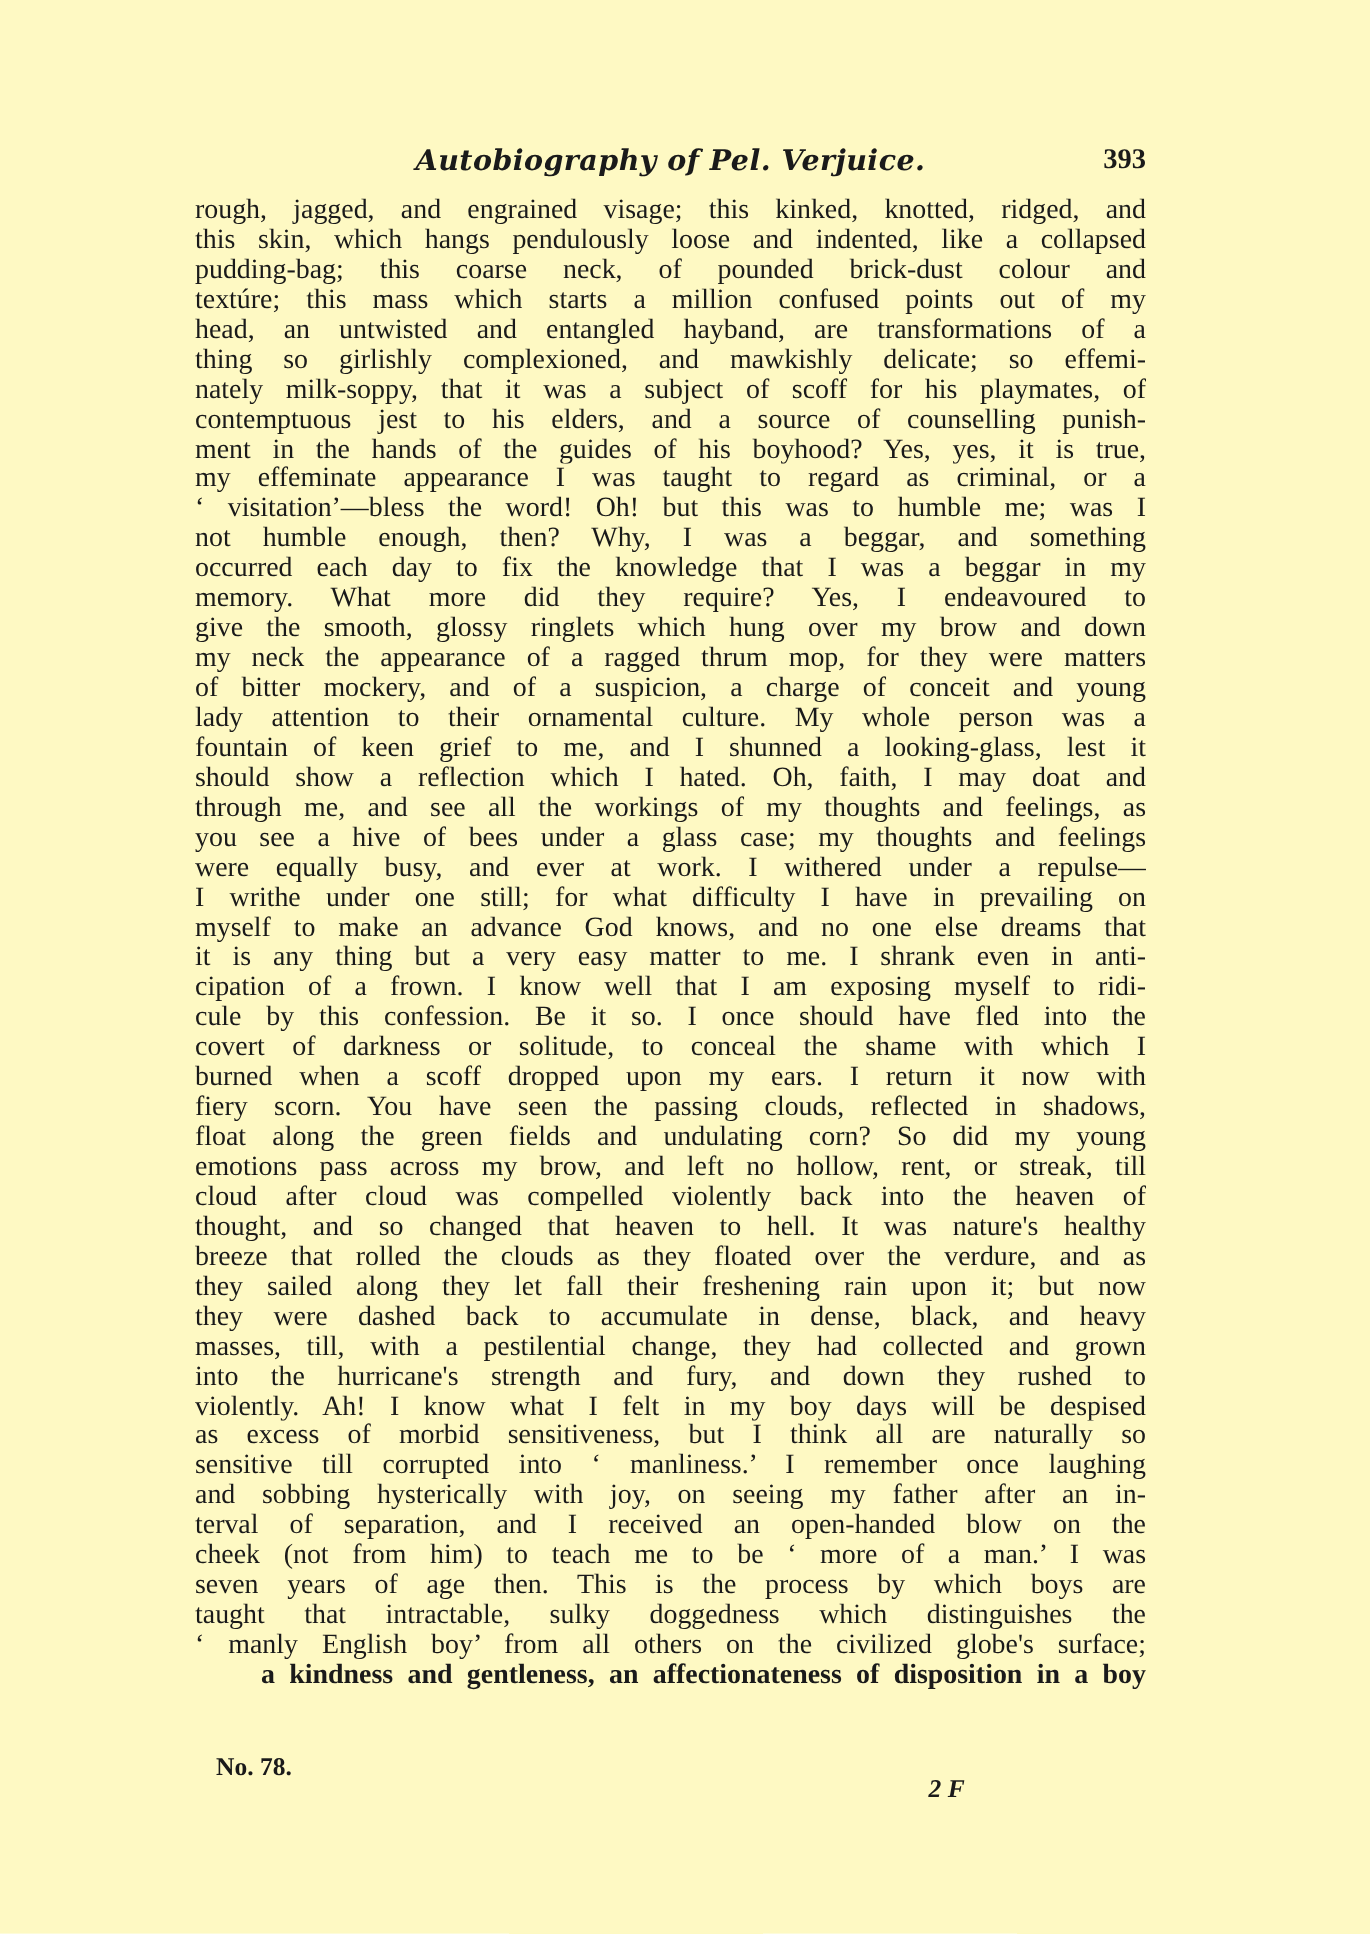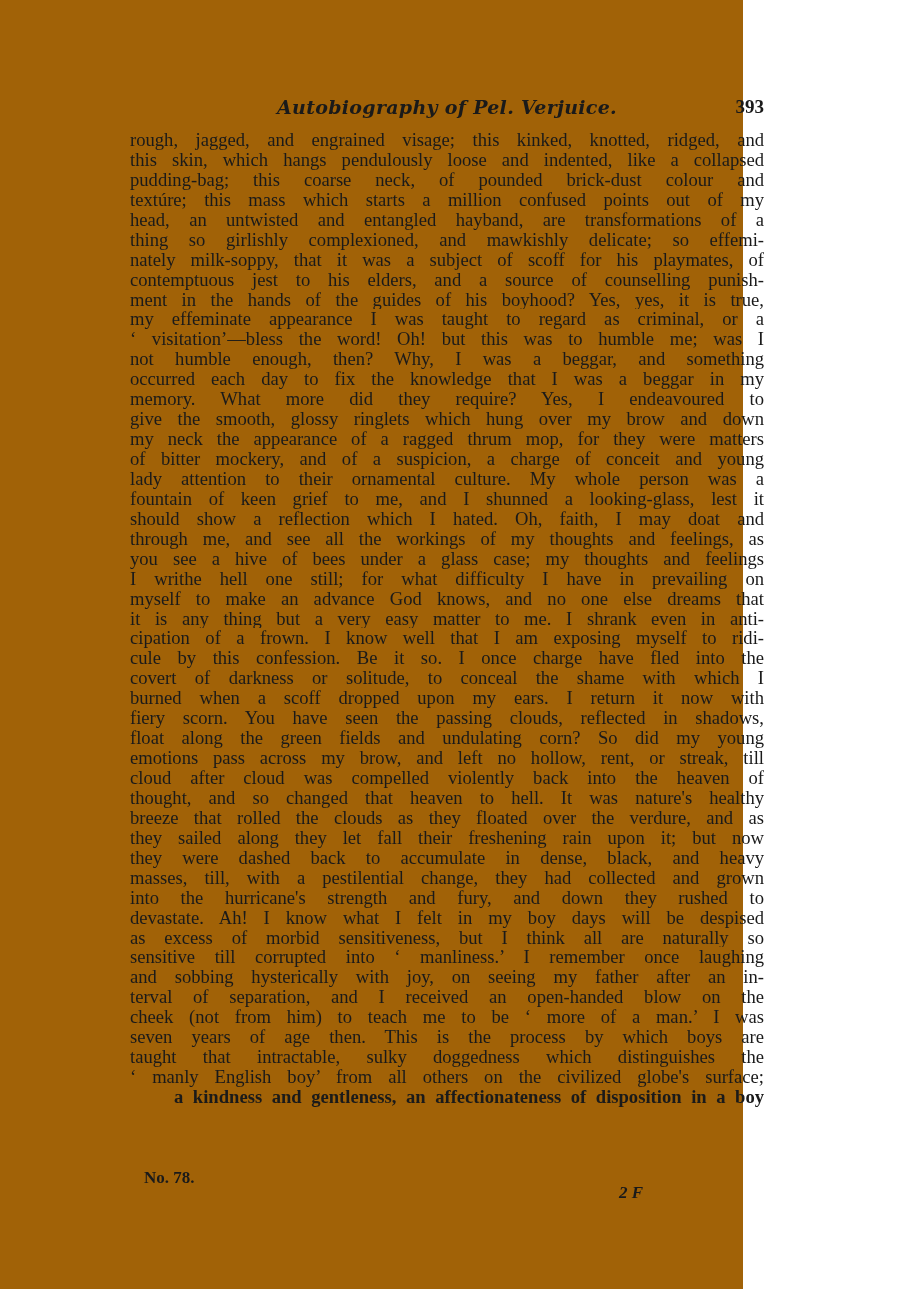--- a/index.html
+++ b/index.html
@@ -11,22 +11,22 @@
       width: 913px;
       height: 1289px;
       position: relative;
       overflow: hidden;
       font-family: "DejaVu Serif", "Liberation Serif", serif;
       color: #1a1a1a;
     }
     .page {
       position: absolute;
       left: 0; top: 0;
-      width: 743px; height: 1289px;
-      background: #a16207;
+      width: 913px; height: 1289px;
+      background: #fef9c3;
     }
     .running-head {
       position: absolute;
       left: 130px;
       top: 96px;
       width: 634px;
       height: 24px;
     }
     .running-title {
       position: absolute;
@@ -117,38 +117,39 @@
     <span class="line">occurred each day to fix the knowledge that I was a beggar in my</span>
     <span class="line">memory. What more did they require? Yes, I endeavoured to</span>
     <span class="line">give the smooth, glossy ringlets which hung over my brow and down</span>
     <span class="line">my neck the appearance of a ragged thrum mop, for they were matters</span>
     <span class="line">of bitter mockery, and of a suspicion, a charge of conceit and young</span>
     <span class="line">lady attention to their ornamental culture. My whole person was a</span>
     <span class="line">fountain of keen grief to me, and I shunned a looking-glass, lest it</span>
     <span class="line">should show a reflection which I hated. Oh, faith, I may doat and</span>
     <span class="line">through me, and see all the workings of my thoughts and feelings, as</span>
     <span class="line">you see a hive of bees under a glass case; my thoughts and feelings</span>
-    <span class="line">I writhe hell one still; for what difficulty I have in prevailing on</span>
+    <span class="line">were equally busy, and ever at work. I withered under a repulse—</span>
+    <span class="line">I writhe under one still; for what difficulty I have in prevailing on</span>
     <span class="line">myself to make an advance God knows, and no one else dreams that</span>
     <span class="line">it is any thing but a very easy matter to me. I shrank even in anti-</span>
     <span class="line">cipation of a frown. I know well that I am exposing myself to ridi-</span>
-    <span class="line">cule by this confession. Be it so. I once charge have fled into the</span>
+    <span class="line">cule by this confession. Be it so. I once should have fled into the</span>
     <span class="line">covert of darkness or solitude, to conceal the shame with which I</span>
     <span class="line">burned when a scoff dropped upon my ears. I return it now with</span>
     <span class="line">fiery scorn. You have seen the passing clouds, reflected in shadows,</span>
     <span class="line">float along the green fields and undulating corn? So did my young</span>
     <span class="line">emotions pass across my brow, and left no hollow, rent, or streak, till</span>
     <span class="line">cloud after cloud was compelled violently back into the heaven of</span>
     <span class="line">thought, and so changed that heaven to hell. It was nature's healthy</span>
     <span class="line">breeze that rolled the clouds as they floated over the verdure, and as</span>
     <span class="line">they sailed along they let fall their freshening rain upon it; but now</span>
     <span class="line">they were dashed back to accumulate in dense, black, and heavy</span>
     <span class="line">masses, till, with a pestilential change, they had collected and grown</span>
     <span class="line">into the hurricane's strength and fury, and down they rushed to</span>
-    <span class="line">devastate. Ah! I know what I felt in my boy days will be despised</span>
+    <span class="line">violently. Ah! I know what I felt in my boy days will be despised</span>
     <span class="line">as excess of morbid sensitiveness, but I think all are naturally so</span>
     <span class="line">sensitive till corrupted into ‘ manliness.’ I remember once laughing</span>
     <span class="line">and sobbing hysterically with joy, on seeing my father after an in-</span>
     <span class="line">terval of separation, and I received an open-handed blow on the</span>
     <span class="line">cheek (not from him) to teach me to be ‘ more of a man.’ I was</span>
     <span class="line">seven years of age then. This is the process by which boys are</span>
     <span class="line">taught that intractable, sulky doggedness which distinguishes the</span>
     <span class="line">‘ manly English boy’ from all others on the civilized globe's surface;</span>
     <span class="line last">a kindness and gentleness, an affectionateness of disposition in a boy</span>
   </div>

